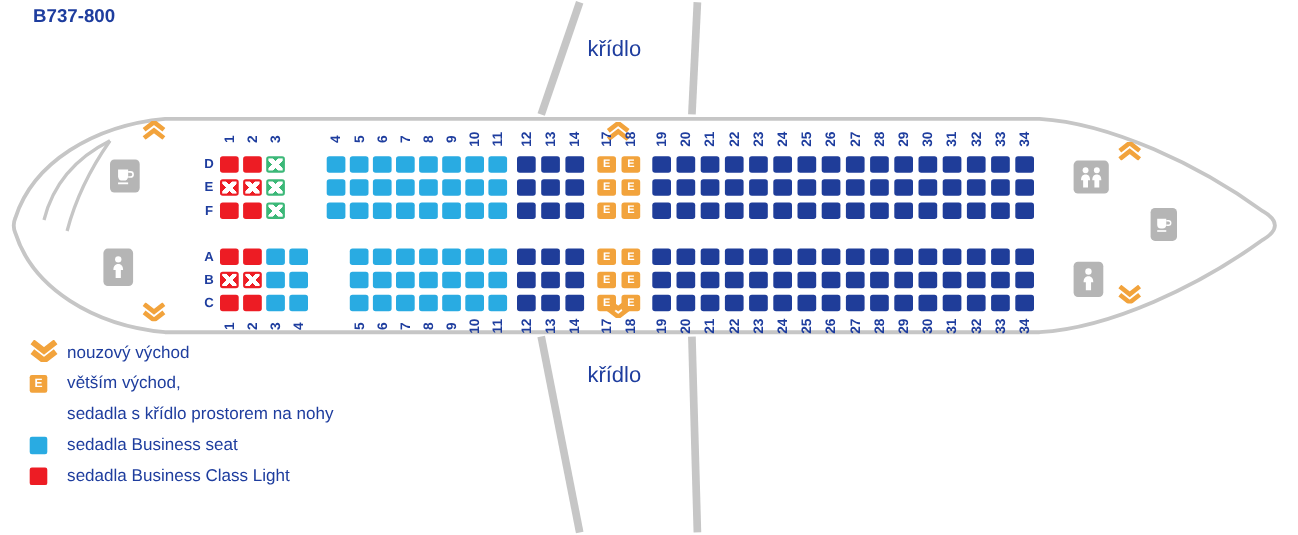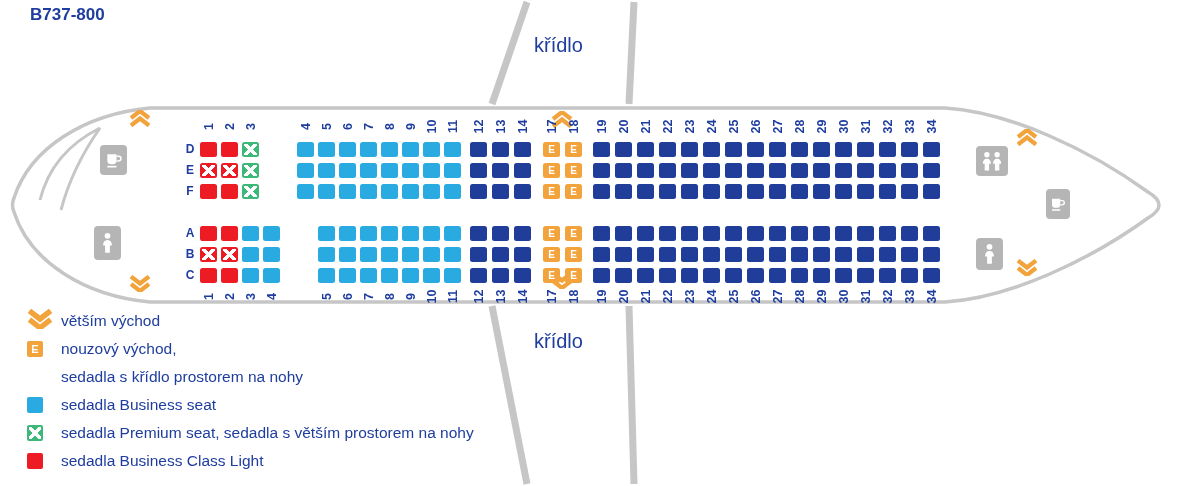--- a/index.html
+++ b/index.html
@@ -403,45 +403,39 @@
     </div>
 
   <div class="legend">
     <div class="lrow">
       <span class="licon">
           <span><svg width="26" height="20" viewBox="0 0 22 17" style="transform:scaleY(-1)">
               <path d="M2 8 L11 1 L20 8" fill="none" stroke="#f2a33c" stroke-width="4.6"></path>
               <path d="M2 15.5 L11 8.5 L20 15.5" fill="none" stroke="#f2a33c" stroke-width="4.6"></path>
             </svg></span>
         </span>
-      <span class="ltext">větším východ</span>
+      <span class="ltext">nouzový východ</span>
     </div>
     <div class="lrow">
       <span class="licon">
           <span class="sq" style="background: rgb(242, 163, 60);">E</span>
         </span>
-      <span class="ltext">nouzový východ,</span>
+      <span class="ltext">větším východ,</span>
     </div>
     <div class="lrow">
       <span class="licon"></span>
       <span class="ltext">sedadla s křídlo prostorem na nohy</span>
     </div>
     <div class="lrow">
       <span class="licon">
           <span class="sq" style="background: rgb(41, 171, 226);"></span>
         </span>
       <span class="ltext">sedadla Business seat</span>
     </div>
     <div class="lrow">
       <span class="licon">
-          <span class="sq xmark" style="background: rgb(60, 184, 120);"></span>
-        </span>
-      <span class="ltext">sedadla Premium seat, sedadla s větším prostorem na nohy</span>
-    </div>
-    <div class="lrow">
-      <span class="licon">
           <span class="sq" style="background: rgb(237, 28, 36);"></span>
         </span>
       <span class="ltext">sedadla Business Class Light</span>
     </div>
   </div>
 
 </div>
 
 </body></html>

